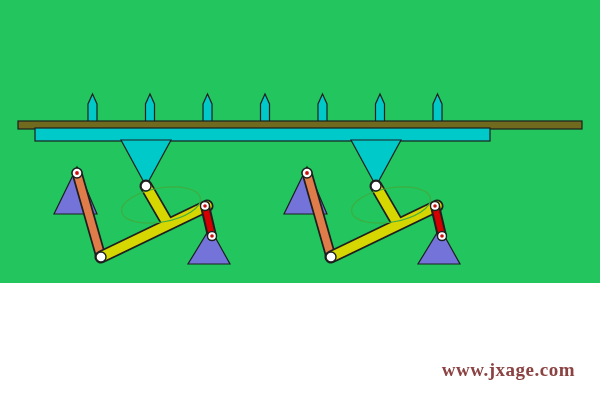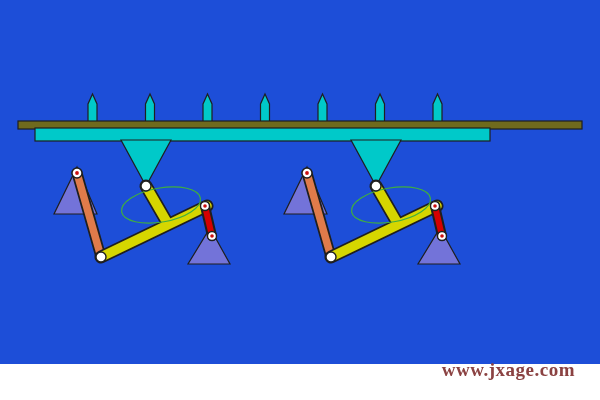--- a/index.html
+++ b/index.html
@@ -4,22 +4,22 @@
 <style>
   html, body { margin: 0; padding: 0; }
   body {
     width: 600px; height: 400px;
     background: #ffffff;
     font-family: "Liberation Sans", sans-serif;
     overflow: hidden;
   }
   .stage {
     position: relative;
-    width: 600px; height: 364px;
-    background: #1d4ed8;
+    width: 600px; height: 283px;
+    background: #22c55e;
   }
   svg { display: block; }
   text.watermark {
     font-family: "Liberation Serif", serif;
     font-weight: bold;
     font-size: 19px;
     letter-spacing: 0.5px;
   }
 </style>
 </head>

